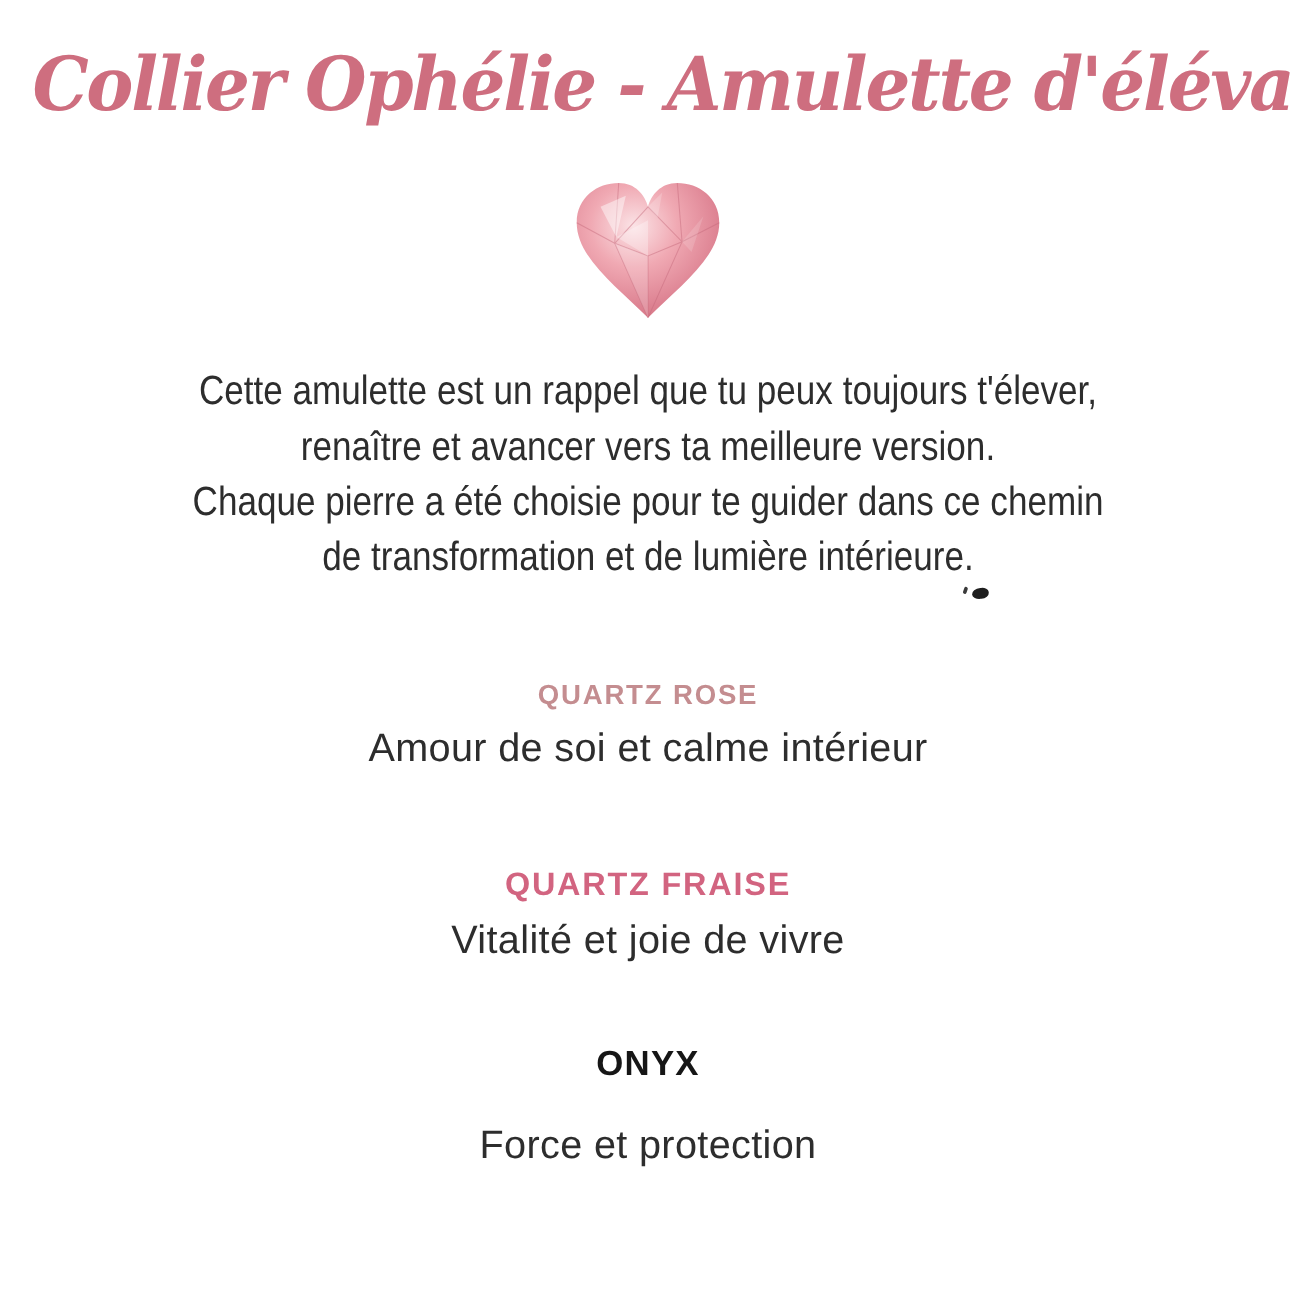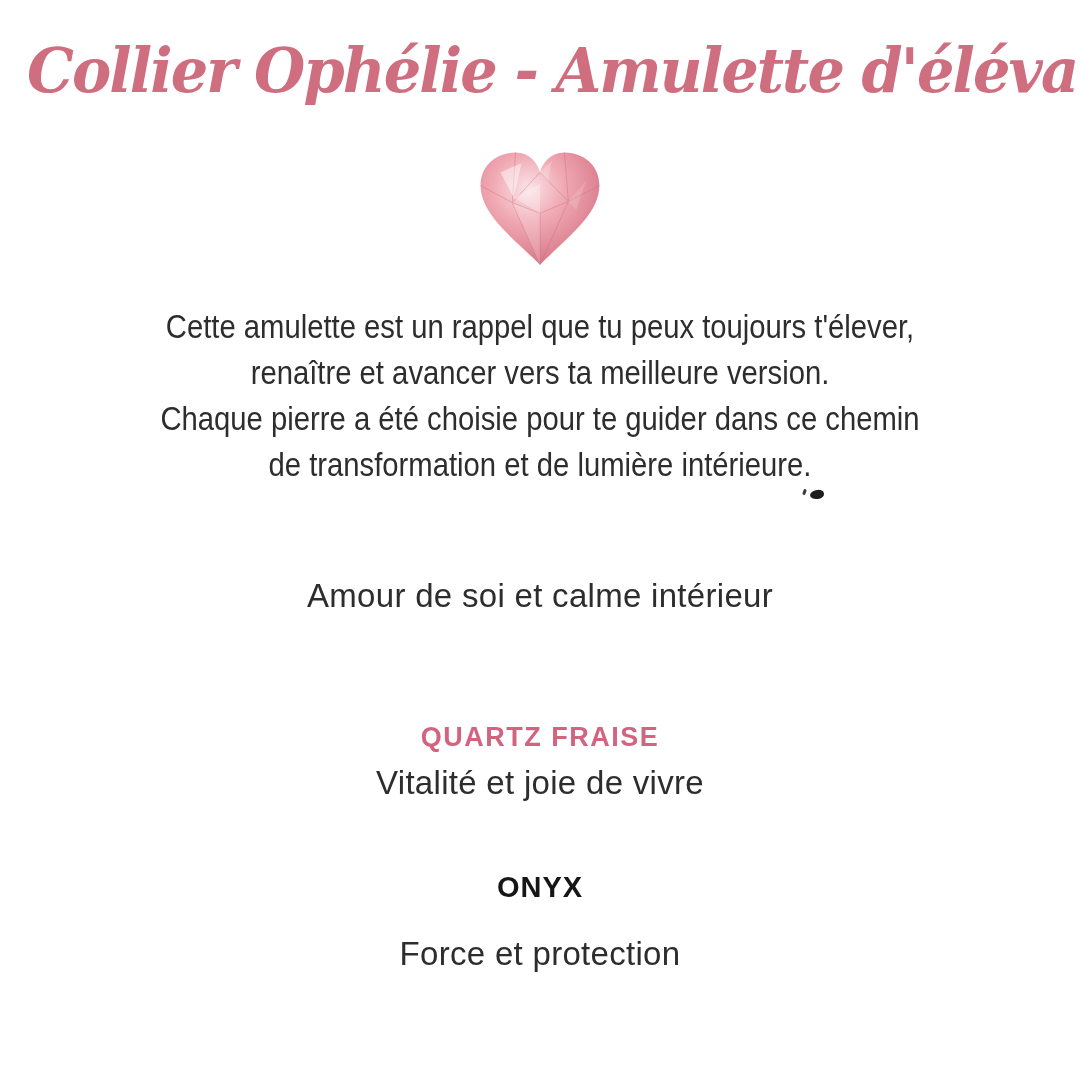--- a/index.html
+++ b/index.html
@@ -163,20 +163,21 @@
     <div class="intro-line">Chaque pierre a été choisie pour te guider dans ce chemin</div>
     <div class="intro-line">de transformation et de lumière intérieure.</div>
   </div>
 
   <span class="ink-mark">
     <span class="tick"></span>
     <span class="blob"></span>
   </span>
 
   <section class="stone stone-0">
+    <h2 style="color: rgb(196, 141, 144);">QUARTZ ROSE</h2>
     <p style="color: rgb(45, 45, 45); text-align: center;">Amour de soi et calme intérieur</p>
   </section>
 
   <section class="stone stone-1">
     <h2 style="color: rgb(210, 100, 128);">QUARTZ FRAISE</h2>
     <p style="color: rgb(45, 45, 45);">Vitalité et joie de vivre</p>
   </section>
 
   <section class="stone stone-2">
     <h2 style="color: rgb(22, 22, 22);">ONYX</h2>

